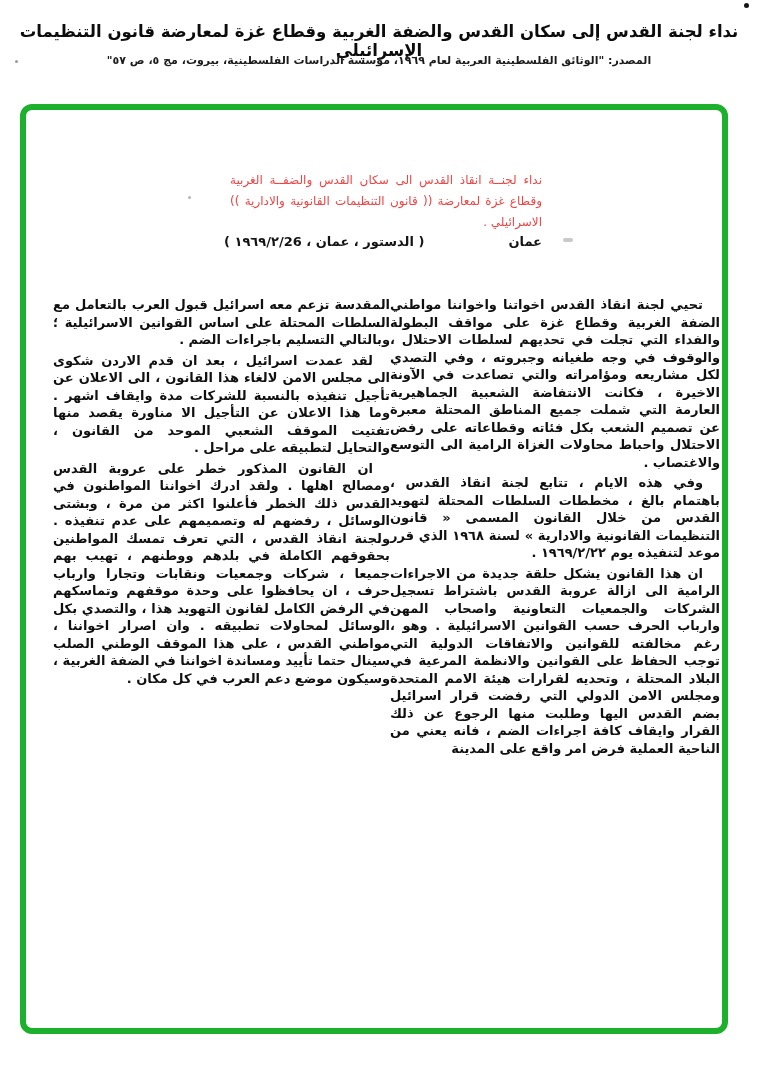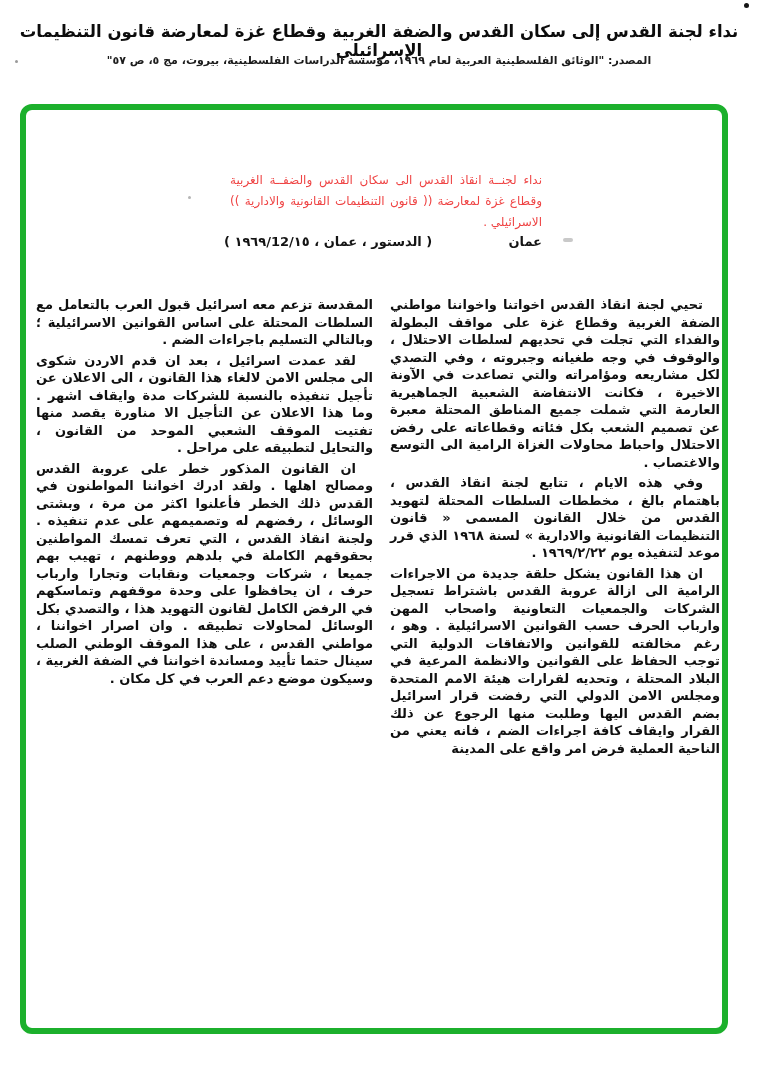--- a/index.html
+++ b/index.html
@@ -44,21 +44,21 @@
     display: flex; justify-content: space-between; align-items: baseline;
     font-size: 13px; font-weight: bold;
   }
   .col {
     position: absolute; top: 186px;
     direction: rtl; text-align: justify;
     font-size: 13px; font-weight: bold; line-height: 17.5px;
     color: #101010;
   }
   .col-right { left: 364px; width: 330px; }
-  .col-left  { left: 10px;  width: 337px; }
+  .col-left  { left: 27px;  width: 337px; }
   .col p { margin: 0 0 3px 0; text-indent: 17px; }
   .col p.cont { text-indent: 0; }
   .speck { position: absolute; border-radius: 50%; }
   .speck-a { left: 744px; top: 3px;  width: 5px; height: 5px; background: #161616; }
   .speck-b { left: 15px;  top: 60px; width: 3px; height: 3px; background: #9a9a9a; }
   .speck-c { left: 563px; top: 238px; width: 10px; height: 4px; background: #c9c9c9; border-radius: 2px; }
   .speck-d { left: 188px; top: 196px; width: 3px; height: 3px; background: #b5b5b5; }
 </style>
 </head>
 <body>
@@ -68,21 +68,21 @@
   <div class="hdr-title">نداء لجنة القدس إلى سكان القدس والضفة الغربية وقطاع غزة لمعارضة قانون التنظيمات الإسرائيلي</div>
 
   <div class="hdr-source">المصدر: "الوثائق الفلسطينية العربية لعام ١٩٦٩، مؤسسة الدراسات الفلسطينية، بيروت، مج ٥، ص ٥٧"</div>
 
   <div class="frame">
 
     <div class="doc-title">نداء لجنــة انقاذ القدس الى سكان القدس والضفــة الغربية وقطاع غزة لمعارضة (( قانون التنظيمات القانونية والادارية )) الاسرائيلي .</div>
 
     <div class="dateline">
       <span>عمان</span>
-      <span>( الدستور ، عمان ، ١٩٦٩/12/١٥ )</span>
+      <span>( الدستور ، عمان ، ١٩٦٩/٢/26 )</span>
     </div>
 
     <div class="col col-right">
       <p>تحيي لجنة انقاذ القدس اخواتنا واخواننا مواطني الضفة الغربية وقطاع غزة على مواقف البطولة والفداء التي تجلت في تحديهم لسلطات الاحتلال ، والوقوف في وجه طغيانه وجبروته ، وفي التصدي لكل مشاريعه ومؤامراته والتي تصاعدت في الآونة الاخيرة ، فكانت الانتفاضة الشعبية الجماهيرية العارمة التي شملت جميع المناطق المحتلة معبرة عن تصميم الشعب بكل فئاته وقطاعاته على رفض الاحتلال واحباط محاولات الغزاة الرامية الى التوسع والاغتصاب .</p>
       <p>وفي هذه الايام ، تتابع لجنة انقاذ القدس ، باهتمام بالغ ، مخططات السلطات المحتلة لتهويد القدس من خلال القانون المسمى « قانون التنظيمات القانونية والادارية » لسنة ١٩٦٨ الذي قرر موعد لتنفيذه يوم ١٩٦٩/٢/٢٢ .</p>
       <p>ان هذا القانون يشكل حلقة جديدة من الاجراءات الرامية الى ازالة عروبة القدس باشتراط تسجيل الشركات والجمعيات التعاونية واصحاب المهن وارباب الحرف حسب القوانين الاسرائيلية . وهو ، رغم مخالفته للقوانين والاتفاقات الدولية التي توجب الحفاظ على القوانين والانظمة المرعية في البلاد المحتلة ، وتحديه لقرارات هيئة الامم المتحدة ومجلس الامن الدولي التي رفضت قرار اسرائيل بضم القدس اليها وطلبت منها الرجوع عن ذلك القرار وايقاف كافة اجراءات الضم ، فانه يعني من الناحية العملية فرض امر واقع على المدينة</p>
     </div>
 
     <div class="col col-left">
       <p class="cont">المقدسة تزعم معه اسرائيل قبول العرب بالتعامل مع السلطات المحتلة على اساس القوانين الاسرائيلية ؛ وبالتالي التسليم باجراءات الضم .</p>

